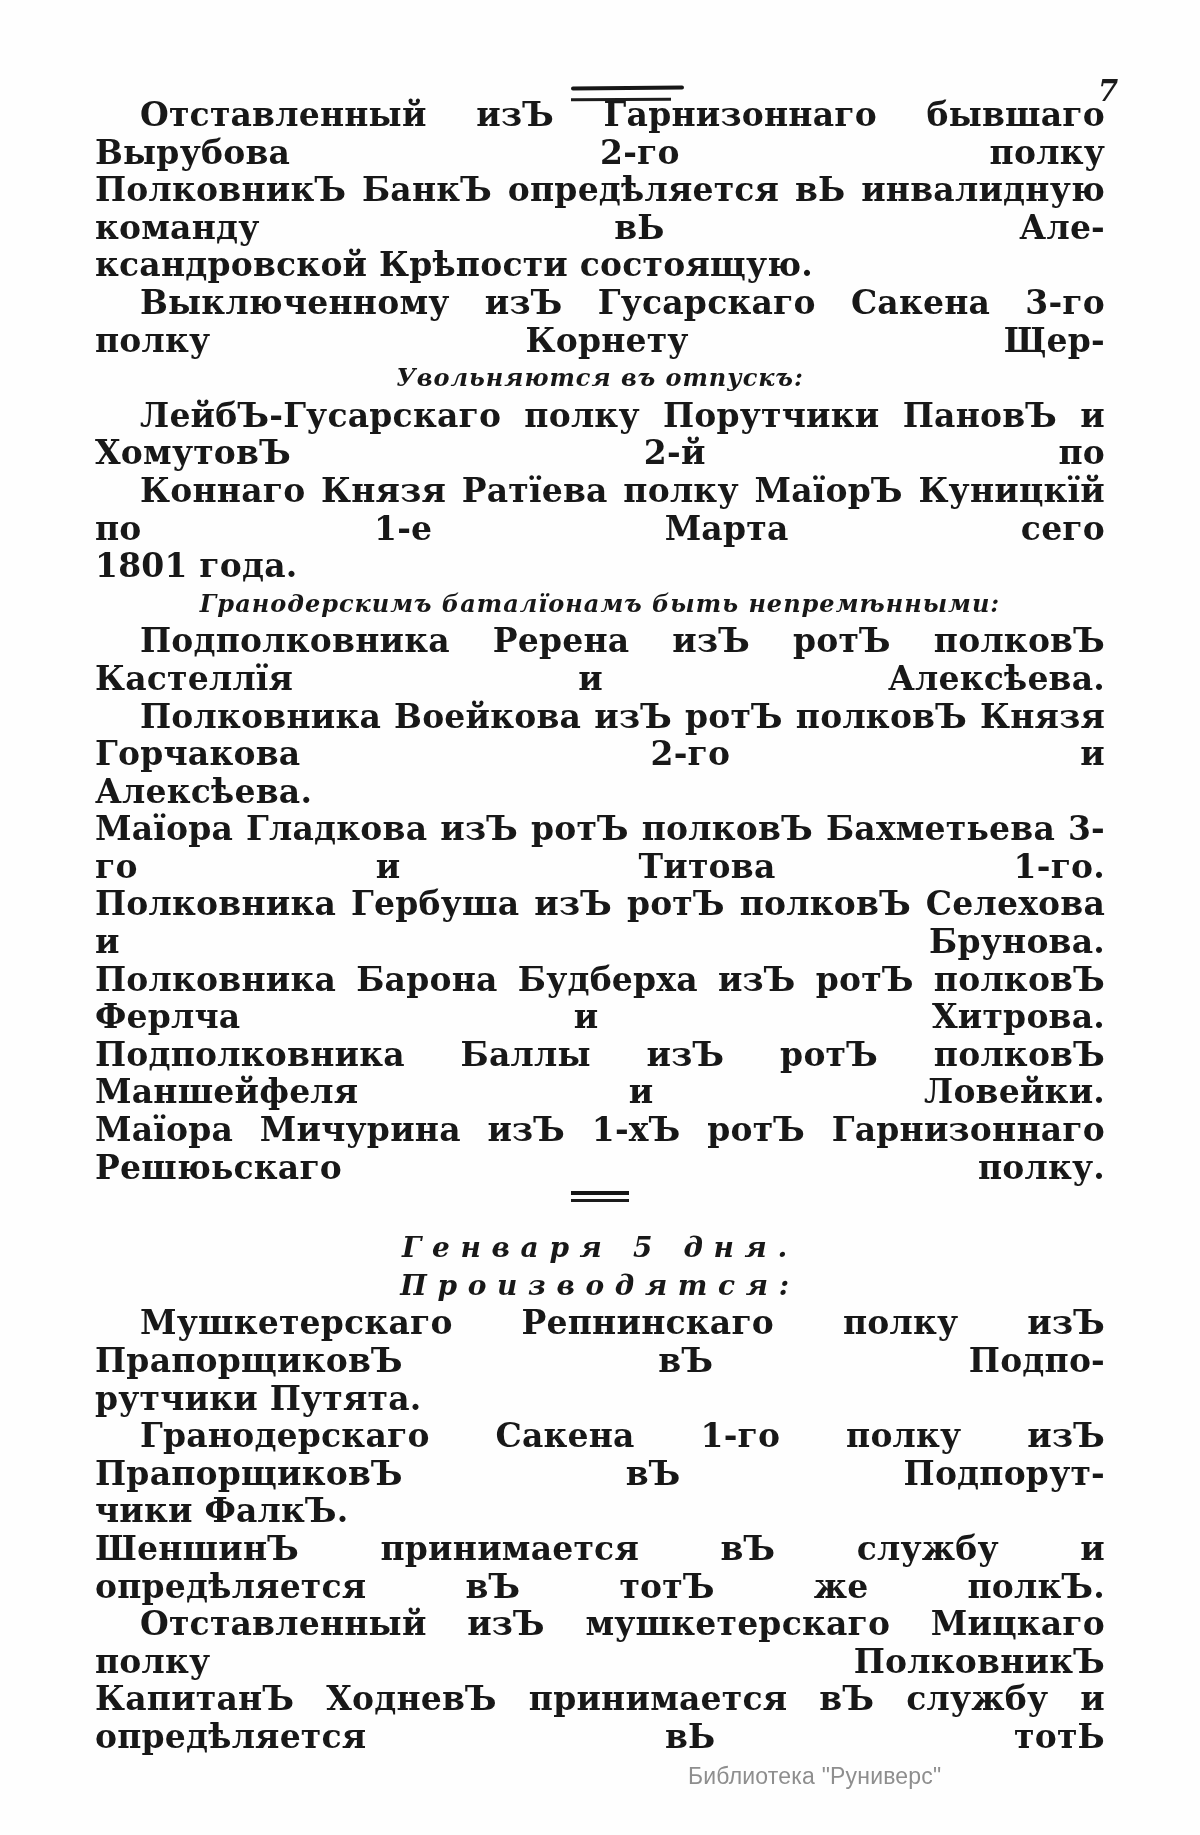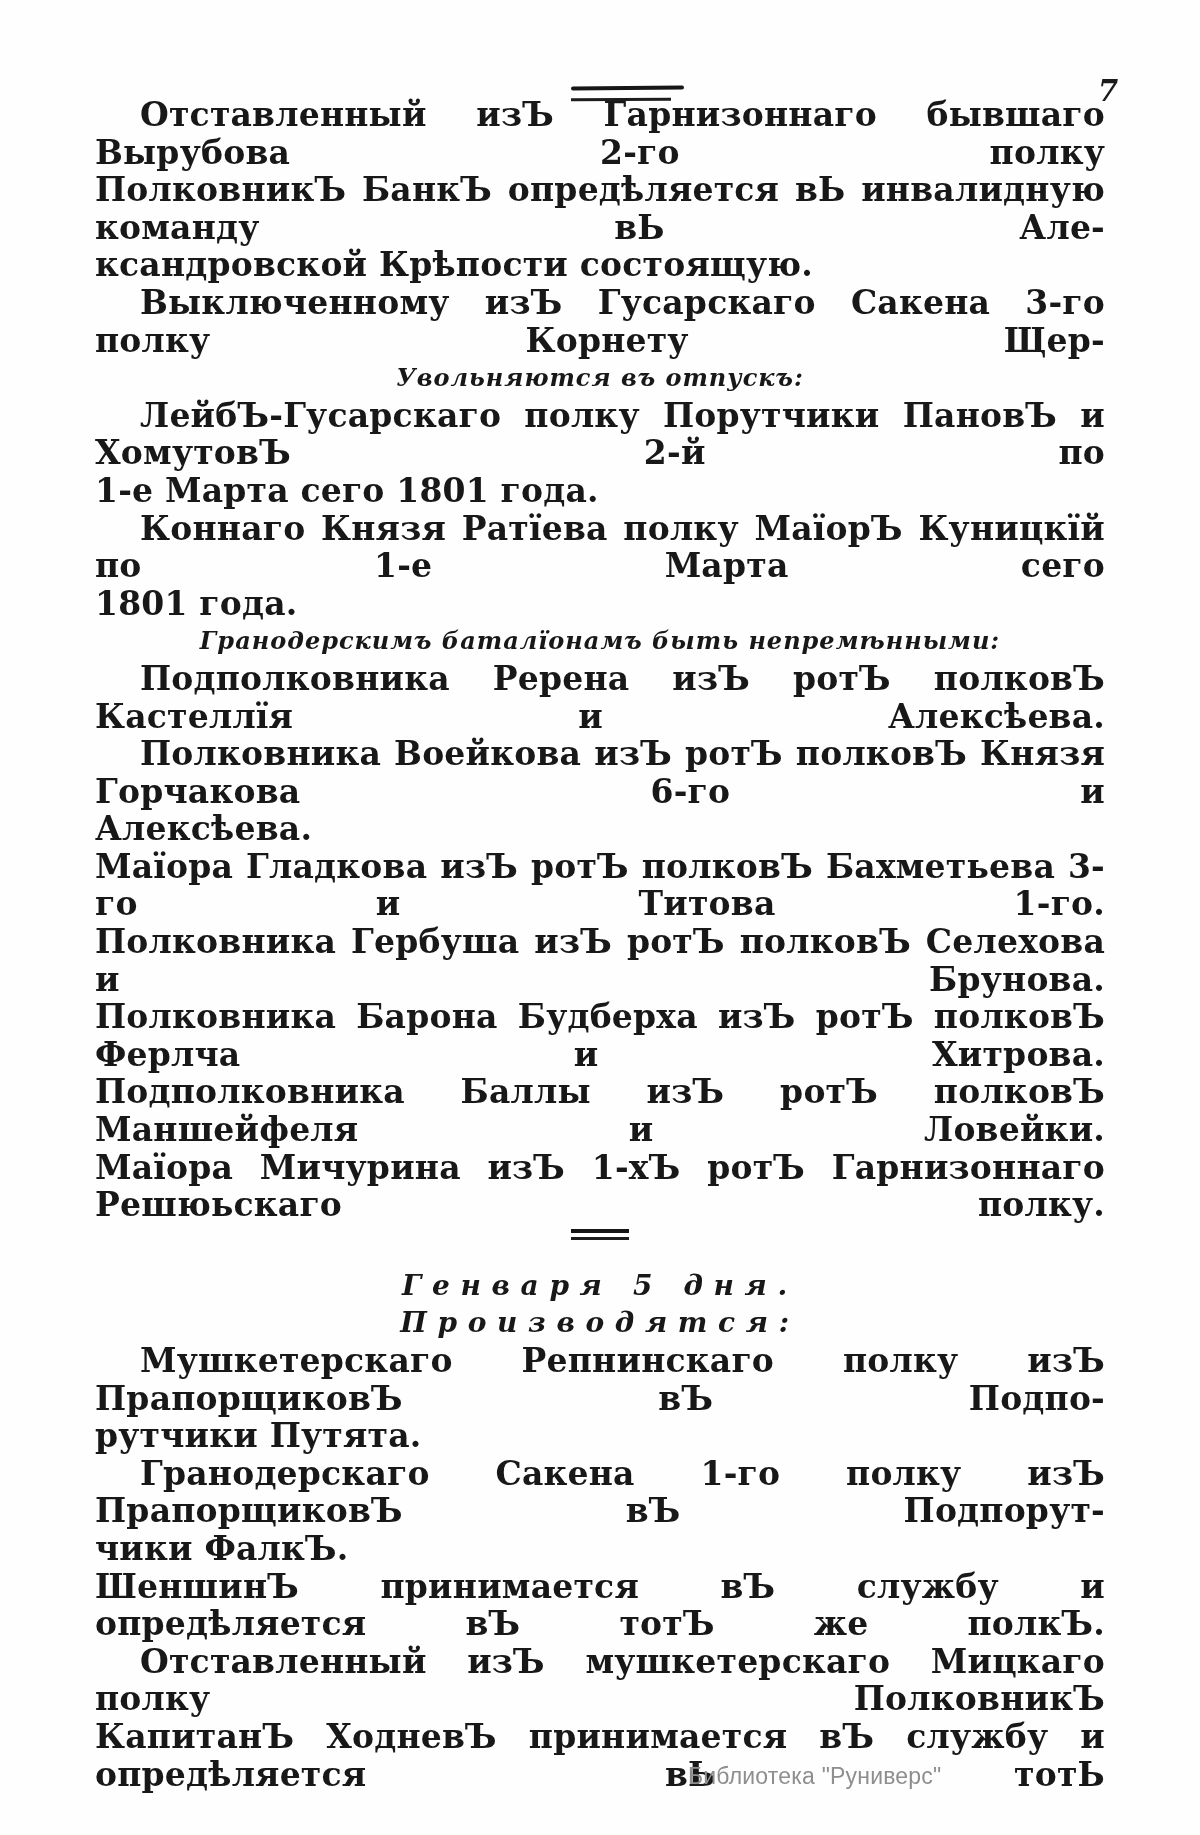--- a/index.html
+++ b/index.html
@@ -72,26 +72,25 @@
     <div class="r2"></div>
   </div>
   <div class="page-number">7</div>
   <div class="content">
       <div class="line indent justify">Отставленный изЪ Гарнизоннаго бывшаго Вырубова 2-го полку</div>
       <div class="line justify">ПолковникЪ БанкЪ опредѣляется вЬ инвалидную команду вЬ Але-</div>
       <div class="line left">ксандровской Крѣпости состоящую.</div>
       <div class="line indent justify">Выключенному изЪ Гусарскаго Сакена 3-го полку Корнету Щер-</div>
       <div class="line heading-italic">Увольняются въ отпускъ:</div>
       <div class="line indent justify">ЛейбЪ-Гусарскаго полку Порутчики ПановЪ и ХомутовЪ 2-й по</div>
-      <div class="line left">1-е Марта сего 1801 года.</div>
       <div class="line indent justify">Коннаго Князя Ратїева полку МаїорЪ Куницкїй по 1-е Марта сего</div>
       <div class="line left">1801 года.</div>
       <div class="line heading-italic">Гранодерскимъ баталїонамъ быть непремѣнными:</div>
       <div class="line indent justify">Подполковника Ререна изЪ ротЪ полковЪ Кастеллїя и Алексѣева.</div>
-      <div class="line indent justify">Полковника Воейкова изЪ ротЪ полковЪ Князя Горчакова 6-го и</div>
+      <div class="line indent justify">Полковника Воейкова изЪ ротЪ полковЪ Князя Горчакова 2-го и</div>
       <div class="line left">Алексѣева.</div>
       <div class="line justify">Маїора Гладкова изЪ ротЪ полковЪ Бахметьева 3-го и Титова 1-го.</div>
       <div class="line justify">Полковника Гербуша изЪ ротЪ полковЪ Селехова и Брунова.</div>
       <div class="line justify">Полковника Барона Будберха изЪ ротЪ полковЪ Ферлча и Хитрова.</div>
       <div class="line justify">Подполковника Баллы изЪ ротЪ полковЪ Маншейфеля и Ловейки.</div>
       <div class="line justify">Маїора Мичурина изЪ 1-хЪ ротЪ Гарнизоннаго Решюьскаго полку.</div>
       <div class="mid-divider"></div>
       <div class="line heading-spaced">Генваря 5 дня.</div>
       <div class="line heading-spaced">Производятся:</div>
       <div class="line indent justify">Мушкетерскаго Репнинскаго полку изЪ ПрапорщиковЪ вЪ Подпо-</div>

